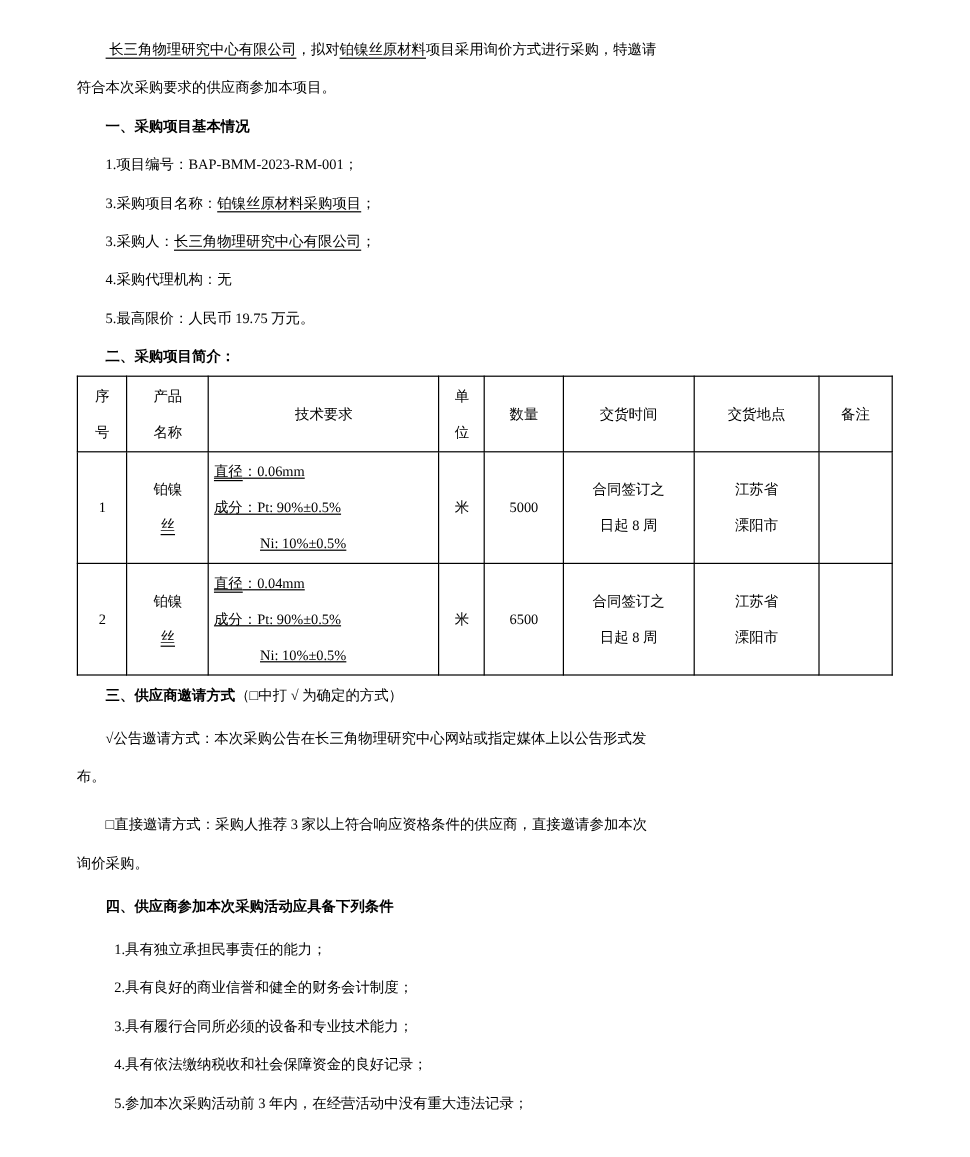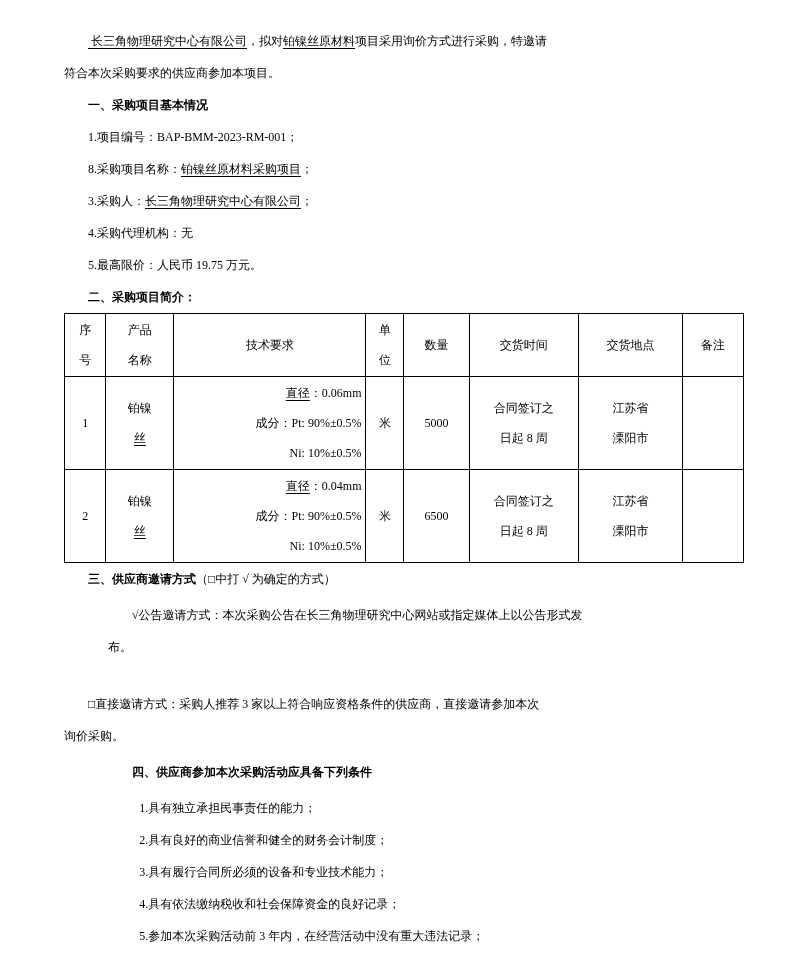--- a/index.html
+++ b/index.html
@@ -17,48 +17,48 @@
   .heading {
     font-family:Liberation Serif, serif;
     font-weight:bold;
   }
   .h-note {
     font-family:"Liberation Serif","DejaVu Serif",serif;
     font-weight:normal;
     margin-top:12px;
   }
   .u { text-decoration:underline; text-decoration-thickness:1px; text-underline-offset:3px; }
-  .mt4 { margin-top:4px;margin-left:44px; }
-  .mt8 { margin-top:25px; }
+  .mt4 { margin-top:4px; }
+  .mt8 { margin-top:8px; }
   table.items {
     width:100%; border-collapse:collapse; table-layout:fixed;
     text-align:center; line-height:30px;border-radius:22px;
   }
   table.items td {
     border:1px solid #000; padding:1px 4px; vertical-align:middle;
     overflow:hidden;
   }
   tr.hdr td { height:60px; }
   tr.row td { height:90px; }
   .hw1 { display:inline-block; width:1.3em; }
   .hw2 { display:inline-block; width:2.3em; }
-  td.tech { text-align:right; padding-left:8px; }
+  td.tech { text-align:left; padding-left:8px;text-decoration:underline; }
   .tech-ni { padding-left:3.2em; }
 </style>
 </head>
 <body>
 
 <div class="page">
 
   <p class="indent"><span class="u">&nbsp;长三角物理研究中心有限公司</span><span>，拟对</span><span class="u">铂镍丝原材料</span><span>项目采用询价方式进行采购，特邀请</span><br><span>符合本次采购要求的供应商参加本项目。</span></p>
 
   <div class="heading indent">一、采购项目基本情况</div>
 
   <div class="indent"><span>1.项目编号：</span><span>BAP-BMM-2023-RM-001</span><span>；</span></div>
-  <div class="indent"><span>8.采购项目名称：</span><span class="u">铂镍丝原材料采购项目</span><span>；</span></div>
+  <div class="indent"><span>3.采购项目名称：</span><span class="u">铂镍丝原材料采购项目</span><span>；</span></div>
   <div class="indent"><span>3.采购人：</span><span class="u">长三角物理研究中心有限公司</span><span>；</span></div>
   <div class="indent"><span>4.采购代理机构：</span><span>无</span><span></span></div>
   <div class="indent"><span>5.最高限价：</span><span>人民币 19.75 万元。</span><span></span></div>
 
   <div class="heading indent">二、采购项目简介：</div>
 
   <table class="items">
     <colgroup>
       <col style="width:6.1%">
         <col style="width:10%">

